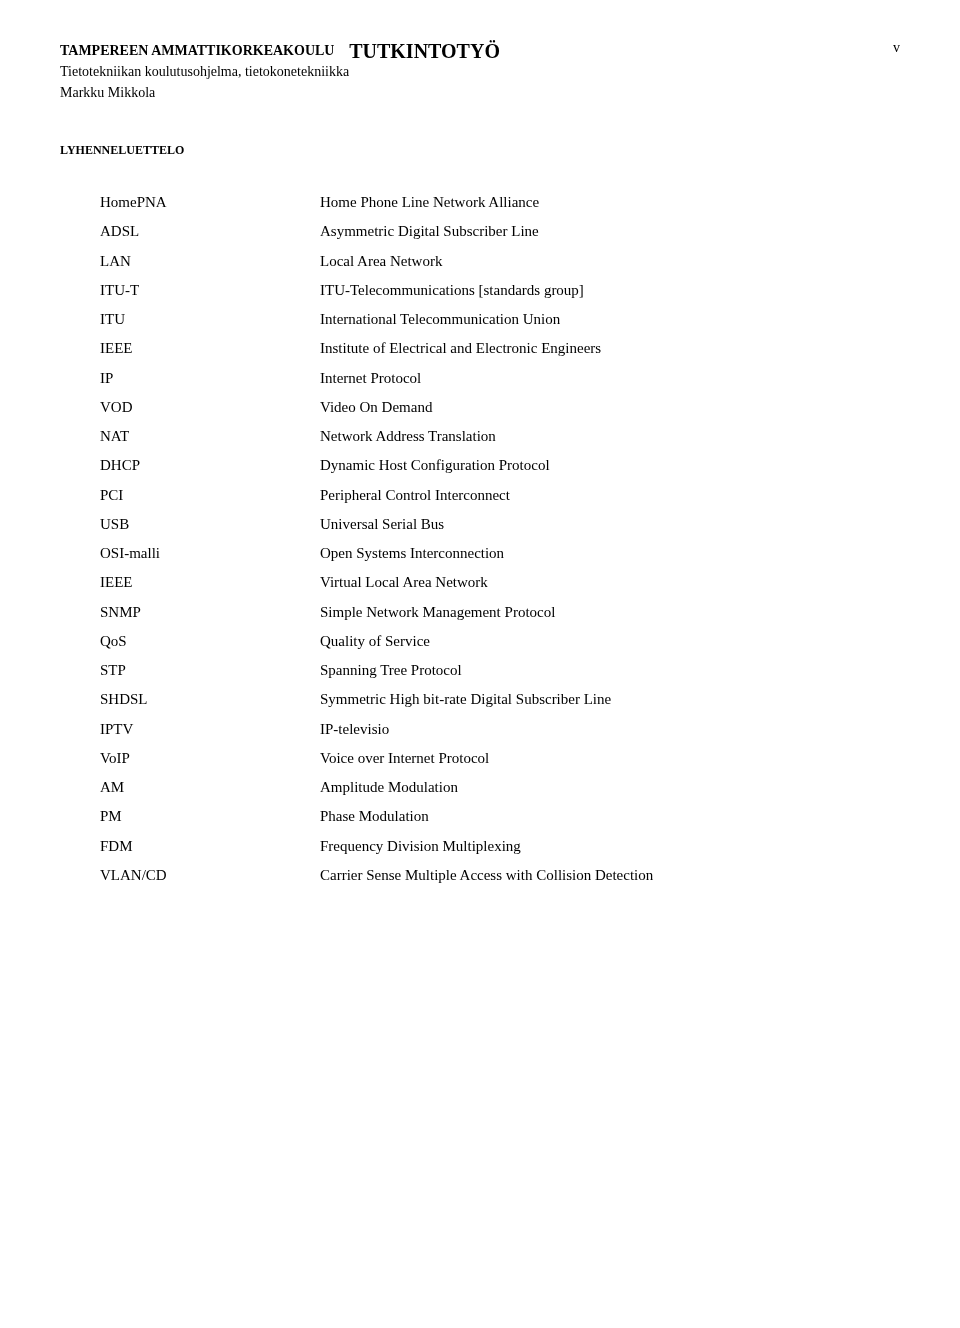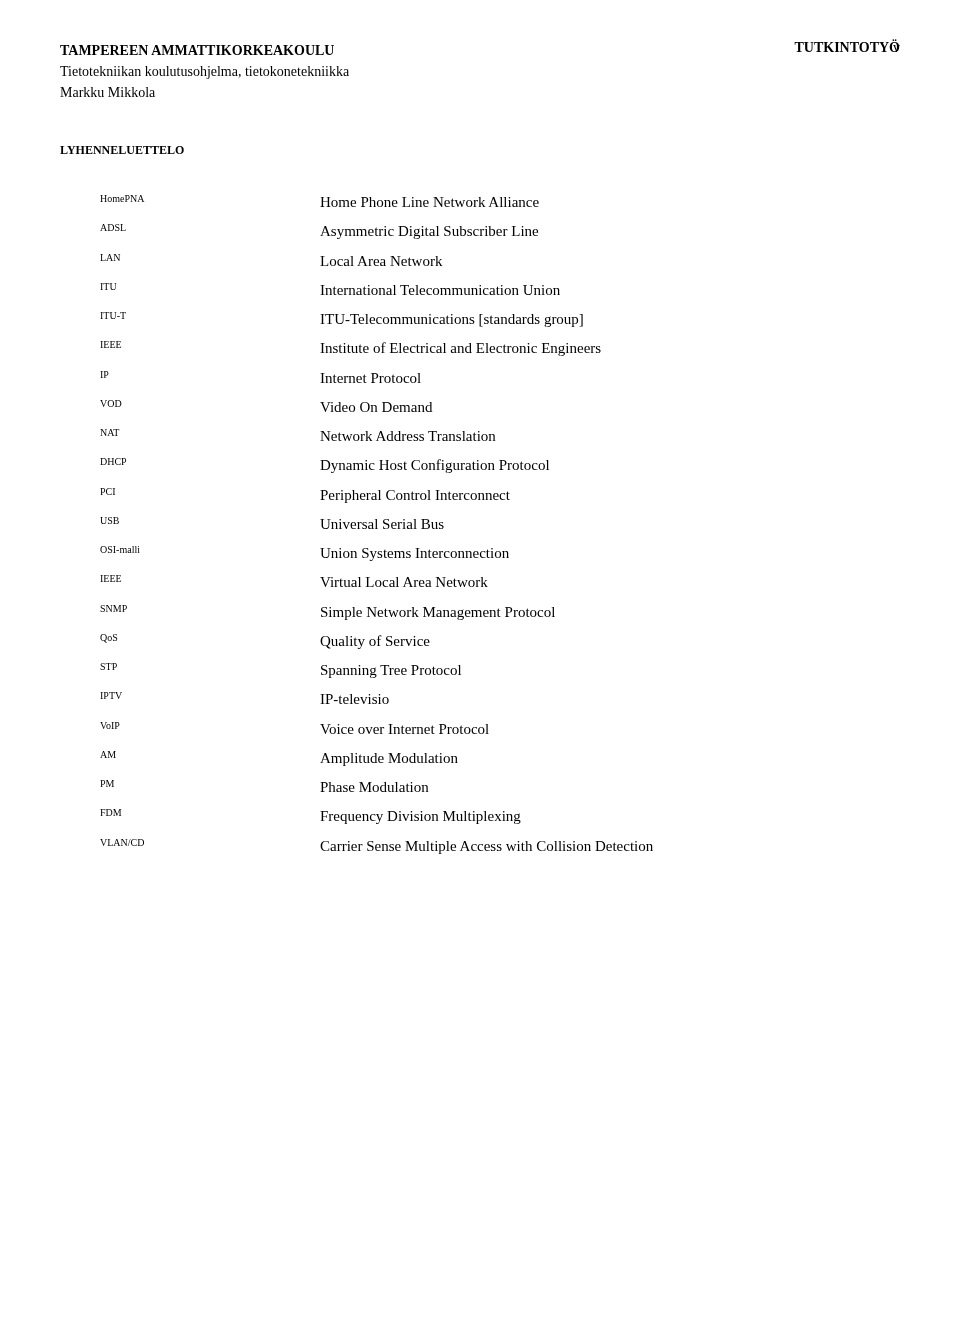--- a/index.html
+++ b/index.html
@@ -11,21 +11,20 @@
       background: #fff;
       color: #000;
       font-family: "Times New Roman", Times, serif;
       font-size: 15px;
       padding: 40px 60px;
       width: 960px;
       min-height: 1328px;
     }
     .header {
       display: flex;
-      justify-content: space-between;
       align-items: flex-start;
       margin-bottom: 8px;
     }
     .header-left {
       font-size: 14px;
       line-height: 1.5;
     }
     .header-right {
       font-size: 14px;
       text-align: right;
@@ -41,67 +40,67 @@
       border-collapse: collapse;
       margin-left: 40px;
     }
     .abbreviation-table tr td {
       padding: 3px 0;
       vertical-align: top;
       line-height: 1.55;
     }
     .abbreviation-table td:first-child {
       width: 220px;
-      font-size: 10px;
+      font-size: 15px;
     }
     .abbreviation-table td:last-child {
       font-size: 15px;
     }
   </style>
 </head>
 <body>
 
 <div style="position:relative;">
   <span style="position:absolute;top:0;right:0;font-size:14px;">v</span>
 </div>
 
 <div class="header">
   <div class="header-left">
     <div style="font-weight:bold;font-size:14px;">TAMPEREEN AMMATTIKORKEAKOULU</div>
     <div style="font-size:14px;">Tietotekniikan koulutusohjelma, tietokonetekniikka</div>
     <div style="font-size:14px;">Markku Mikkola</div>
   </div>
   <div class="header-right">
-    <div style="font-weight:bold;font-size:14px;margin-left:9px;">TUTKINTOTYÖ</div>
+    <div style="font-weight:bold;font-size:20px;">TUTKINTOTYÖ</div>
   </div>
 </div>
 
 <div class="section-title">LYHENNELUETTELO</div>
 
 <table class="abbreviation-table">
   <tbody id="abbr-tbody">
   <tr>
         <td>HomePNA</td>
         <td>Home Phone Line Network Alliance</td>
       </tr>
       <tr>
         <td>ADSL</td>
         <td>Asymmetric Digital Subscriber Line</td>
       </tr>
       <tr>
         <td>LAN</td>
         <td>Local Area Network</td>
       </tr>
       <tr>
+        <td>ITU-T</td>
+        <td>ITU-Telecommunications [standards group]</td>
+      </tr>
+      <tr>
         <td>ITU</td>
         <td>International Telecommunication Union</td>
-      </tr>
-      <tr>
-        <td>ITU-T</td>
-        <td>ITU-Telecommunications [standards group]</td>
       </tr>
       <tr>
         <td>IEEE</td>
         <td>Institute of Electrical and Electronic Engineers</td>
       </tr>
       <tr>
         <td>IP</td>
         <td>Internet Protocol</td>
       </tr>
       <tr>
@@ -119,37 +118,41 @@
       <tr>
         <td>PCI</td>
         <td>Peripheral Control Interconnect</td>
       </tr>
       <tr>
         <td>USB</td>
         <td>Universal Serial Bus</td>
       </tr>
       <tr>
         <td>OSI-malli</td>
-        <td>Union Systems Interconnection</td>
+        <td>Open Systems Interconnection</td>
       </tr>
       <tr>
         <td>IEEE</td>
         <td>Virtual Local Area Network</td>
       </tr>
       <tr>
         <td>SNMP</td>
         <td>Simple Network Management Protocol</td>
       </tr>
       <tr>
         <td>QoS</td>
         <td>Quality of Service</td>
       </tr>
       <tr>
         <td>STP</td>
         <td>Spanning Tree Protocol</td>
+      </tr>
+      <tr>
+        <td>SHDSL</td>
+        <td>Symmetric High bit-rate Digital Subscriber Line</td>
       </tr>
       <tr>
         <td>IPTV</td>
         <td>IP-televisio</td>
       </tr>
       <tr>
         <td>VoIP</td>
         <td>Voice over Internet Protocol</td>
       </tr>
       <tr>

